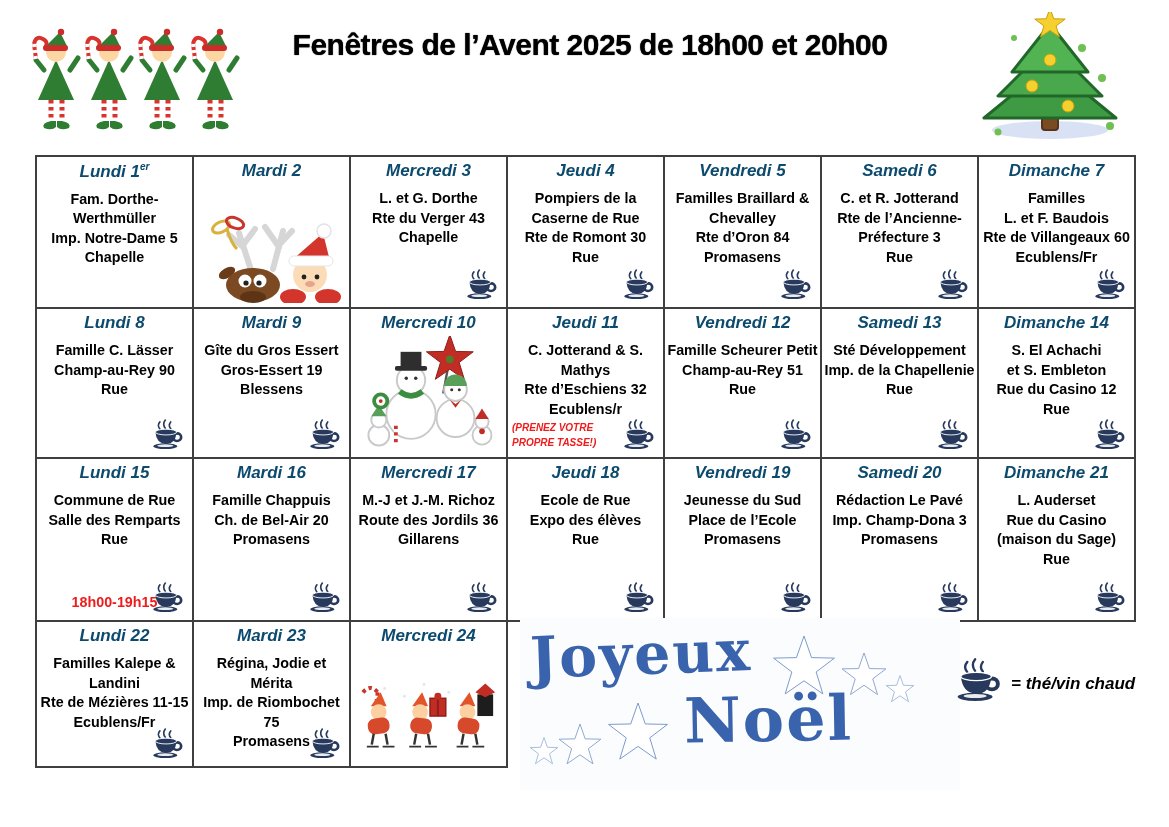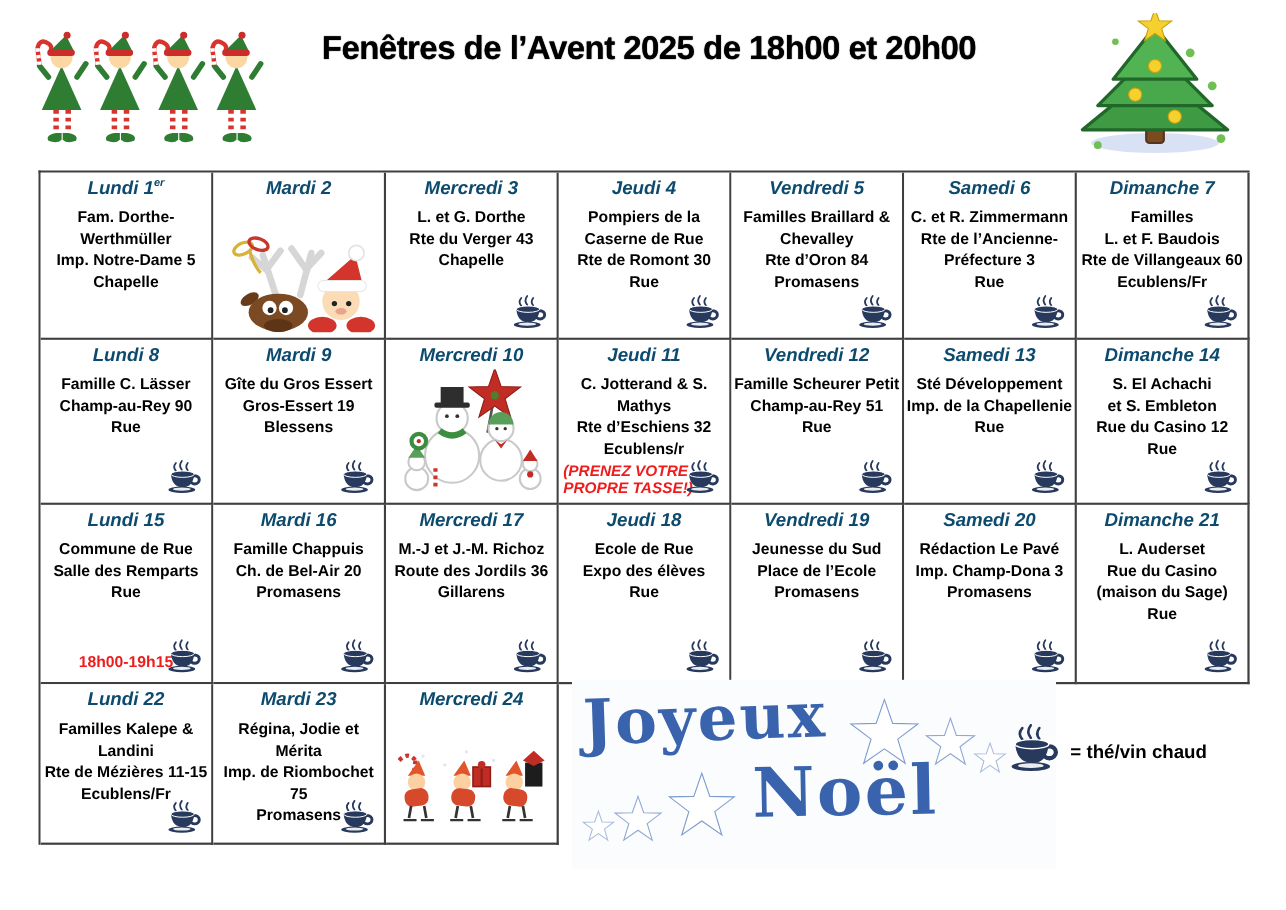--- a/index.html
+++ b/index.html
@@ -19,39 +19,39 @@
         grid-template-rows:152px 150px 163px 146px;
         border-top:2px solid #3f3f3f;border-left:2px solid #3f3f3f;}
   .cell{position:relative;border-right:2px solid #3f3f3f;border-bottom:2px solid #3f3f3f;
         text-align:center;overflow:hidden;background:#fff;}
   .day-head{margin-top:4px;font-size:17px;font-weight:700;font-style:italic;color:#0c4a6e;}
   .day-head sup{font-size:10px;}
   .lines{margin-top:8px;font-weight:bold;}
   .line{font-size:14.3px;line-height:19.5px;color:#000;}
   .red-line{font-size:14.3px;line-height:19.5px;color:#ee1c1c;margin-top:43px;}
   .note{margin-top:2px;padding:0 30px 0 4px;text-align:left;color:#ee1c1c;
-        font-style:italic;font-size:14px;line-height:14.5px;font-weight:600;}
+        font-style:italic;font-size:10px;line-height:14.5px;font-weight:600;}
   .cupicon{position:absolute;right:6px;bottom:3px;}
   .cellimg{position:absolute;}
   .img-reindeer-santa{bottom:0;left:50%;transform:translateX(-50%);}
   .img-snowman-family{top:27px;left:50%;transform:translateX(-50%);}
   .img-skating-elves{bottom:4px;left:4px;}
 
   
   .joyeux{position:absolute;left:520px;top:618px;width:440px;height:172px;background:#fbfcfd;
           color:#3a63ad;font-family:"DejaVu Serif",serif;}
   .jrow{position:absolute;display:flex;align-items:flex-start;}
   .jrow1{left:10px;top:6px;}
   .jrow2{left:8px;top:70px;}
   .jword{font-size:57px;line-height:60px;font-weight:600;letter-spacing:2px;transform:rotate(-2deg);}
   .jword2{font-size:62px;line-height:64px;font-weight:600;letter-spacing:2px;margin-left:6px;transform:rotate(-1deg);}
   .jstars{margin-top:2px;}
 
-  .legend{position:absolute;left:915px;top:658px;width:200px;text-align:center;
-          font-weight:700;font-size:17px;line-height:24px;color:#000;}
+  .legend{position:absolute;left:953px;top:658px;width:200px;text-align:center;
+          font-weight:700;font-size:17px;line-height:24px;color:#000;font-style:italic;}
   .legrow1{display:flex;align-items:center;justify-content:flex-start;gap:6px;}
   .legrow1 .cup-wrap{flex:0 0 auto;}
 </style>
 </head>
 <body>
 
 <div class="page">
 
   <svg width="0" height="0" style="position:absolute" aria-hidden="true">
     <defs>
@@ -211,21 +211,21 @@
     <ellipse cx="30" cy="20" rx="4.6" ry="4.2" fill="none" stroke="#27395c" stroke-width="3"></ellipse>
     <path d="M6 14 Q7 27 17.5 27.5 Q28 28 29.5 15 Z" fill="#27395c"></path>
     <ellipse cx="17.8" cy="14.3" rx="11.8" ry="3.2" fill="#27395c" stroke="#ffffff" stroke-width="1"></ellipse>
     <ellipse cx="17" cy="30" rx="13.5" ry="3.2" fill="#27395c"></ellipse>
     <ellipse cx="17" cy="29.4" rx="9" ry="1.6" fill="#ffffff" opacity="0.9"></ellipse>
   </svg></span>
       </div>
       <div class="cell">
         <div class="day-head"><span>Samedi 6</span></div>
         <div class="lines">
-          <div class="line">C. et R. Zimmermann</div>
+          <div class="line">C. et R. Jotterand</div>
           <div class="line">Rte de l’Ancienne-</div>
           <div class="line">Préfecture 3</div>
           <div class="line">Rue</div>
         </div>
         <span class="cupicon"><svg class="cupicon-art" width="36" height="31" viewBox="0 0 40 34">
     <g fill="none" stroke="#27395c" stroke-width="1.8" stroke-linecap="round">
       <path d="M11 3 q-3.5 4 0 8"></path>
               <path d="M17 1 q-3.5 4.5 0 9"></path>
               <path d="M23 3 q-3 4 0 7.5"></path>
     </g>

